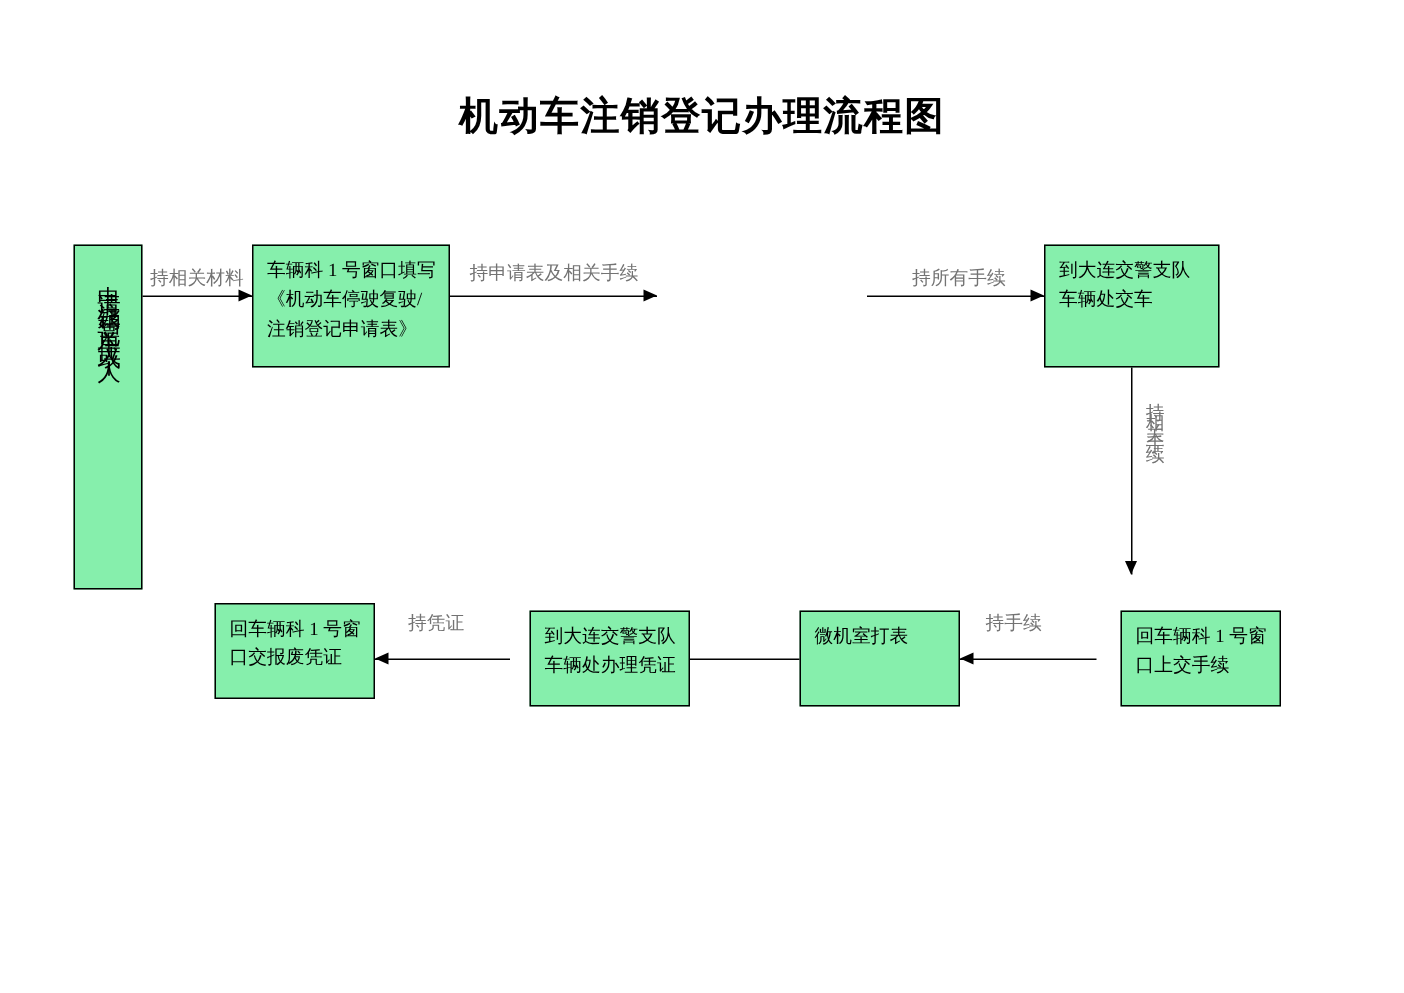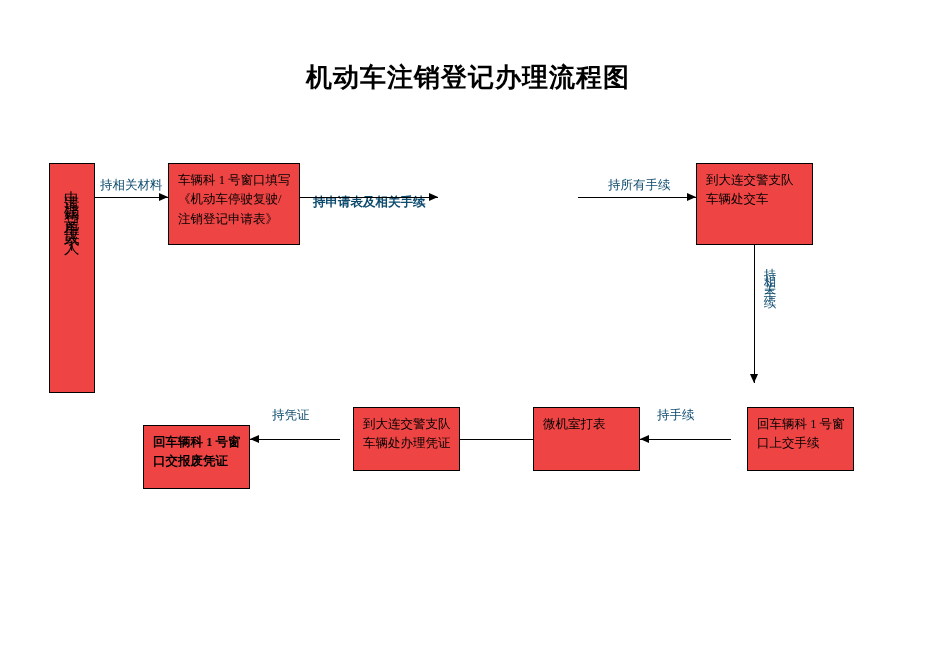--- a/index.html
+++ b/index.html
@@ -32,21 +32,21 @@
     letter-spacing: 1px;
     color: #000;
     white-space: nowrap;
   }
 
   
   .node {
     position: absolute;
     box-sizing: border-box;
     border: 1px solid #000000;
-    background: #ef4444;
+    background: #86efac;
     font-size: 12.5px;
     line-height: 1.55;
     padding: 7px 8px 4px 9px;
     color: #000;
   }
   .node .txt {
     display: block;
     word-break: break-all;
   }
 
@@ -97,21 +97,21 @@
     border-right: 4.5px solid transparent;
     border-top: 9px solid #000;
   }
 
   
   .elabel {
     position: absolute;
     font-size: 12.5px;
     line-height: 1.2;
     white-space: nowrap;
-    color: #0c4a6e;
+    color: #737373;
   }
   .elabel-vertical {
     writing-mode: vertical-rl;
     text-orientation: upright;
     letter-spacing: 7px;
     white-space: nowrap;
   }
 </style>
 </head>
 <body>
@@ -125,21 +125,21 @@
   </div>
 
   <div class="elabel" style="left:100px; top:178px;">持相关材料</div>
   <div class="hline" style="left:95px; top:197px; width:73px;"></div>
   <div class="arrow-r" style="left:159px; top:192.5px;"></div>
 
   <div class="node" style="left:168px; top:163px; width:132px; height:82px;">
     <span class="txt">车辆科 1 号窗口填写《机动车停驶复驶/注销登记申请表》</span>
   </div>
 
-  <div class="elabel" style="left:313px; top:195px;font-weight:bold;">持申请表及相关手续</div>
+  <div class="elabel" style="left:313px; top:175px;">持申请表及相关手续</div>
   <div class="hline" style="left:300px; top:197px; width:138px;"></div>
   <div class="arrow-r" style="left:429px; top:192.5px;"></div>
 
 
   <div class="elabel" style="left:608px; top:178px;">持所有手续</div>
   <div class="hline" style="left:578px; top:197px; width:118px;"></div>
   <div class="arrow-r" style="left:687px; top:192.5px;"></div>
 
   <div class="node" style="left:696px; top:163px; width:117px; height:82px;">
     <span class="txt">到大连交警支队车辆处交车</span>
@@ -165,17 +165,17 @@
   <div class="arrow-l" style="left:447px; top:434.5px;"></div>
 
   <div class="node" style="left:340px; top:407px; width:107px; height:64px;margin-left:13px;">
     <span class="txt">到大连交警支队车辆处办理凭证</span>
   </div>
 
   <div class="elabel" style="left:272px; top:408px;">持凭证</div>
   <div class="hline" style="left:250px; top:439px; width:90px;"></div>
   <div class="arrow-l" style="left:250px; top:434.5px;"></div>
 
-  <div class="node" style="left:143px; top:425px; width:107px; height:64px;font-weight:bold;">
+  <div class="node" style="left:143px; top:402px; width:107px; height:64px;">
     <span class="txt">回车辆科 1 号窗口交报废凭证</span>
   </div>
 
 </div>
 
 </body></html>

